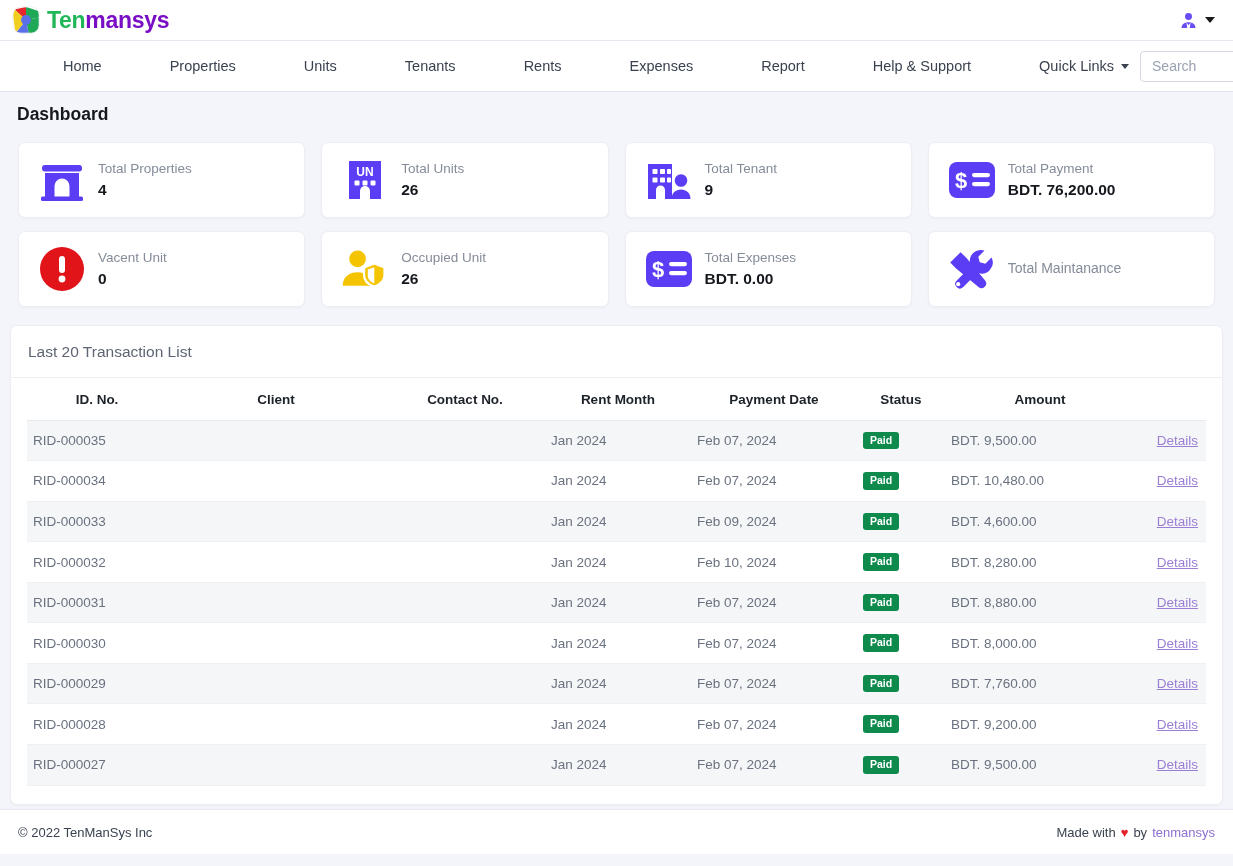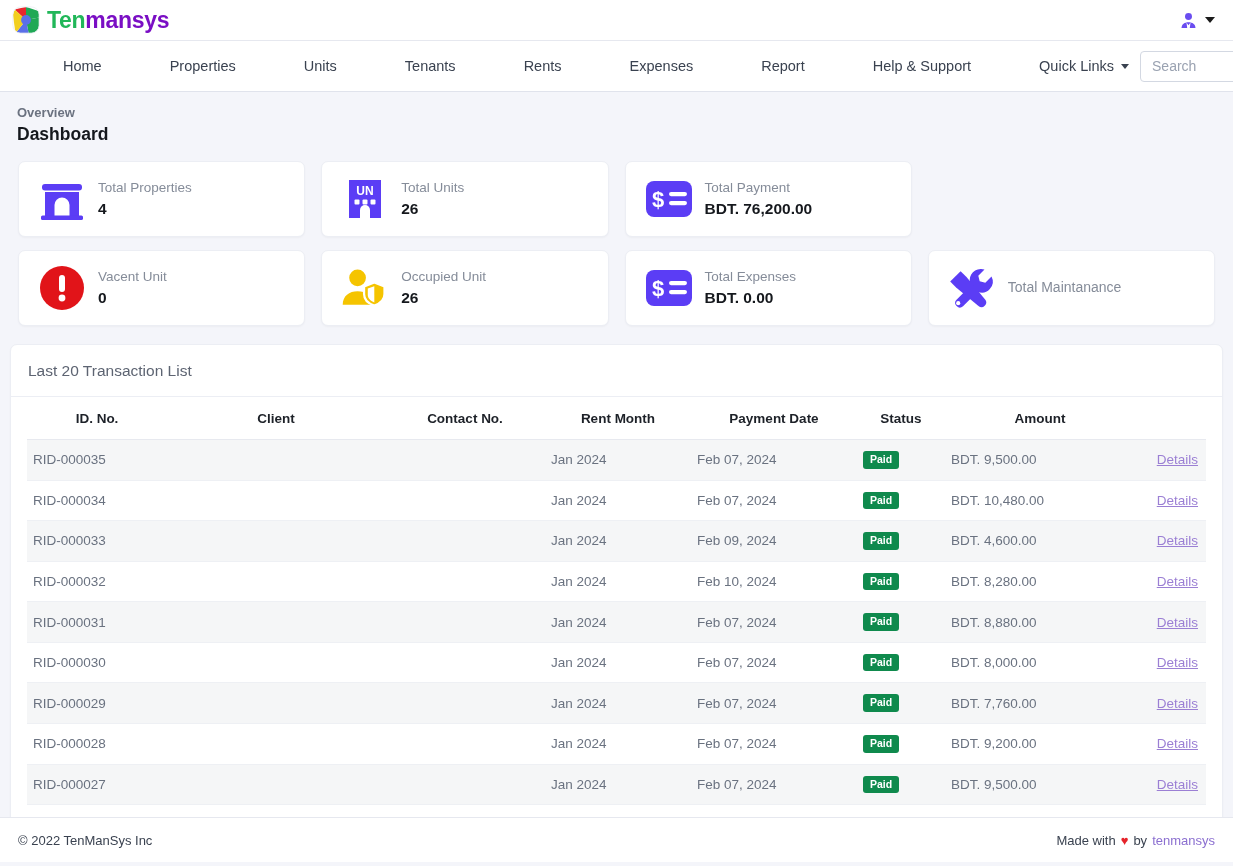--- a/index.html
+++ b/index.html
@@ -186,21 +186,21 @@
   .details-link {
     color: #9b7fd4;
     font-size: 13.5px;
     text-decoration: underline;
     cursor: pointer;
   }
 
   
   .footer {
     position: absolute;
-    left: 0; right: 0; bottom: 4px;
+    left: 0; right: 0; bottom: 12px;
     height: 45px;
     background: #ffffff;
     border-top: 1px solid #e6e8ef;
     display: flex;
     align-items: center;
     padding: 0 18px;
     font-size: 13px;
     color: #3a4250;
   }
   .footer-right { margin-left: auto; display: flex; align-items: flex-end; gap: 5px; }
@@ -253,21 +253,20 @@
     <div class="nav-link">Help &amp; Support</div>
     <div class="nav-link has-caret">
       <span>Quick Links</span>
       <span class="mini-caret"></span>
     </div>
   </div>
   <input class="search-input" type="text" placeholder="Search" style="">
 </div>
 
 <div class="page-head">
-  <div class="overview-label">Overview</div>
   <div class="page-title">Dashboard</div>
 </div>
 
 <div class="cards-area">
 
   <div class="card-row">
 
     <div class="card-cell">
       <div class="stat-card">
         <div class="stat-ico">
@@ -297,20 +296,41 @@
             <rect x="27.5" y="25.5" width="5" height="5" rx="1" fill="#ffffff"></rect>
           </svg>
         </div>
         <div class="stat-body">
           <div class="stat-label">Total Units</div>
           <div class="stat-value">26</div>
         </div>
       </div>
     </div>
 
+    <div class="card-cell">
+      <div class="stat-card">
+        <div class="stat-ico">
+          <svg width="52" height="50" viewBox="0 0 52 50">
+            <path d="M5 9 h24 v35 h-7 V35 a4.5 4.5 0 0 0 -9 0 v9 H5 Z" fill="#5b3df5"></path>
+            <rect x="9.5" y="14" width="5" height="5" rx="0.8" fill="#ffffff"></rect>
+            <rect x="17" y="14" width="5" height="5" rx="0.8" fill="#ffffff"></rect>
+            <rect x="24" y="14" width="4" height="5" rx="0.8" fill="#ffffff"></rect>
+            <rect x="9.5" y="22.5" width="5" height="5" rx="0.8" fill="#ffffff"></rect>
+            <rect x="17" y="22.5" width="5" height="5" rx="0.8" fill="#ffffff"></rect>
+            <rect x="24" y="22.5" width="4" height="5" rx="0.8" fill="#ffffff"></rect>
+            <circle cx="38" cy="25.5" r="6.3" fill="#5b3df5"></circle>
+            <path d="M28.5 44 c0-6.2 4.3-9.6 9.5-9.6 s9.5 3.4 9.5 9.6 z" fill="#5b3df5"></path>
+          </svg>
+        </div>
+        <div class="stat-body">
+          <div class="stat-label">Total Tenant</div>
+          <div class="stat-value">9</div>
+        </div>
+      </div>
+    </div>
 
     <div class="card-cell">
       <div class="stat-card">
         <div class="stat-ico">
           <svg width="50" height="40" viewBox="0 0 50 40">
             <rect x="2" y="2" width="46" height="36" rx="8" fill="#5b3df5"></rect>
             <text x="14" y="28" font-family="Liberation Sans, sans-serif" font-size="22" font-weight="bold" fill="#ffffff" text-anchor="middle">$</text>
             <rect x="25" y="13" width="18" height="4.2" rx="2.1" fill="#ffffff"></rect>
             <rect x="25" y="22" width="18" height="4.2" rx="2.1" fill="#ffffff"></rect>
           </svg>

